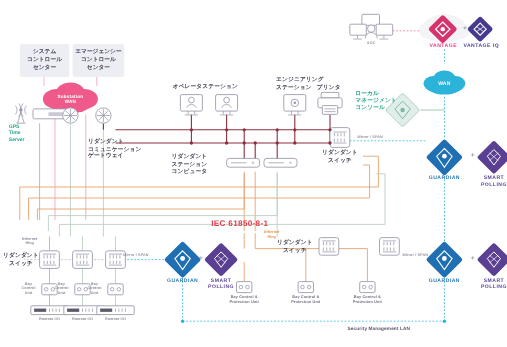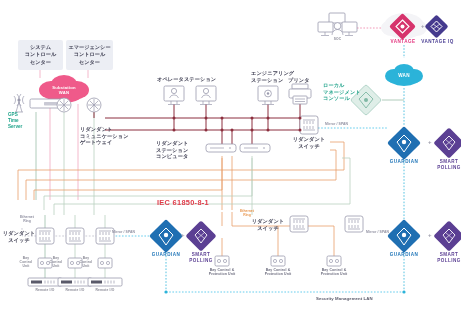--- a/index.html
+++ b/index.html
@@ -505,21 +505,21 @@
     <span>GUARDIAN</span>
   </div>
   <div class="brandlbl lbl s-purple" style="left:430px;top:252px;width:38px;line-height:1.25;">
     <span>SMART</span><br>
     <span>POLLING</span>
   </div>
   <div class="plus lbl" style="left:428px;top:232px;">
     <span>+</span>
   </div>
 
-  <div class="iec" style="left:157px;top:198px;text-align:center;">
+  <div class="iec" style="left:192px;top:198px;text-align:center;">
     <span>IEC 61850-8-1</span>
   </div>
 
   <div class="lbl ering" style="left:12px;top:215px;width:30px;">
     <span>Ethernet</span><br>
     <span>Ring</span>
   </div>
   <div class="lbl ering-o" style="left:232px;top:209px;width:30px;">
     <span>Ethernet</span><br>
     <span>Ring</span>

